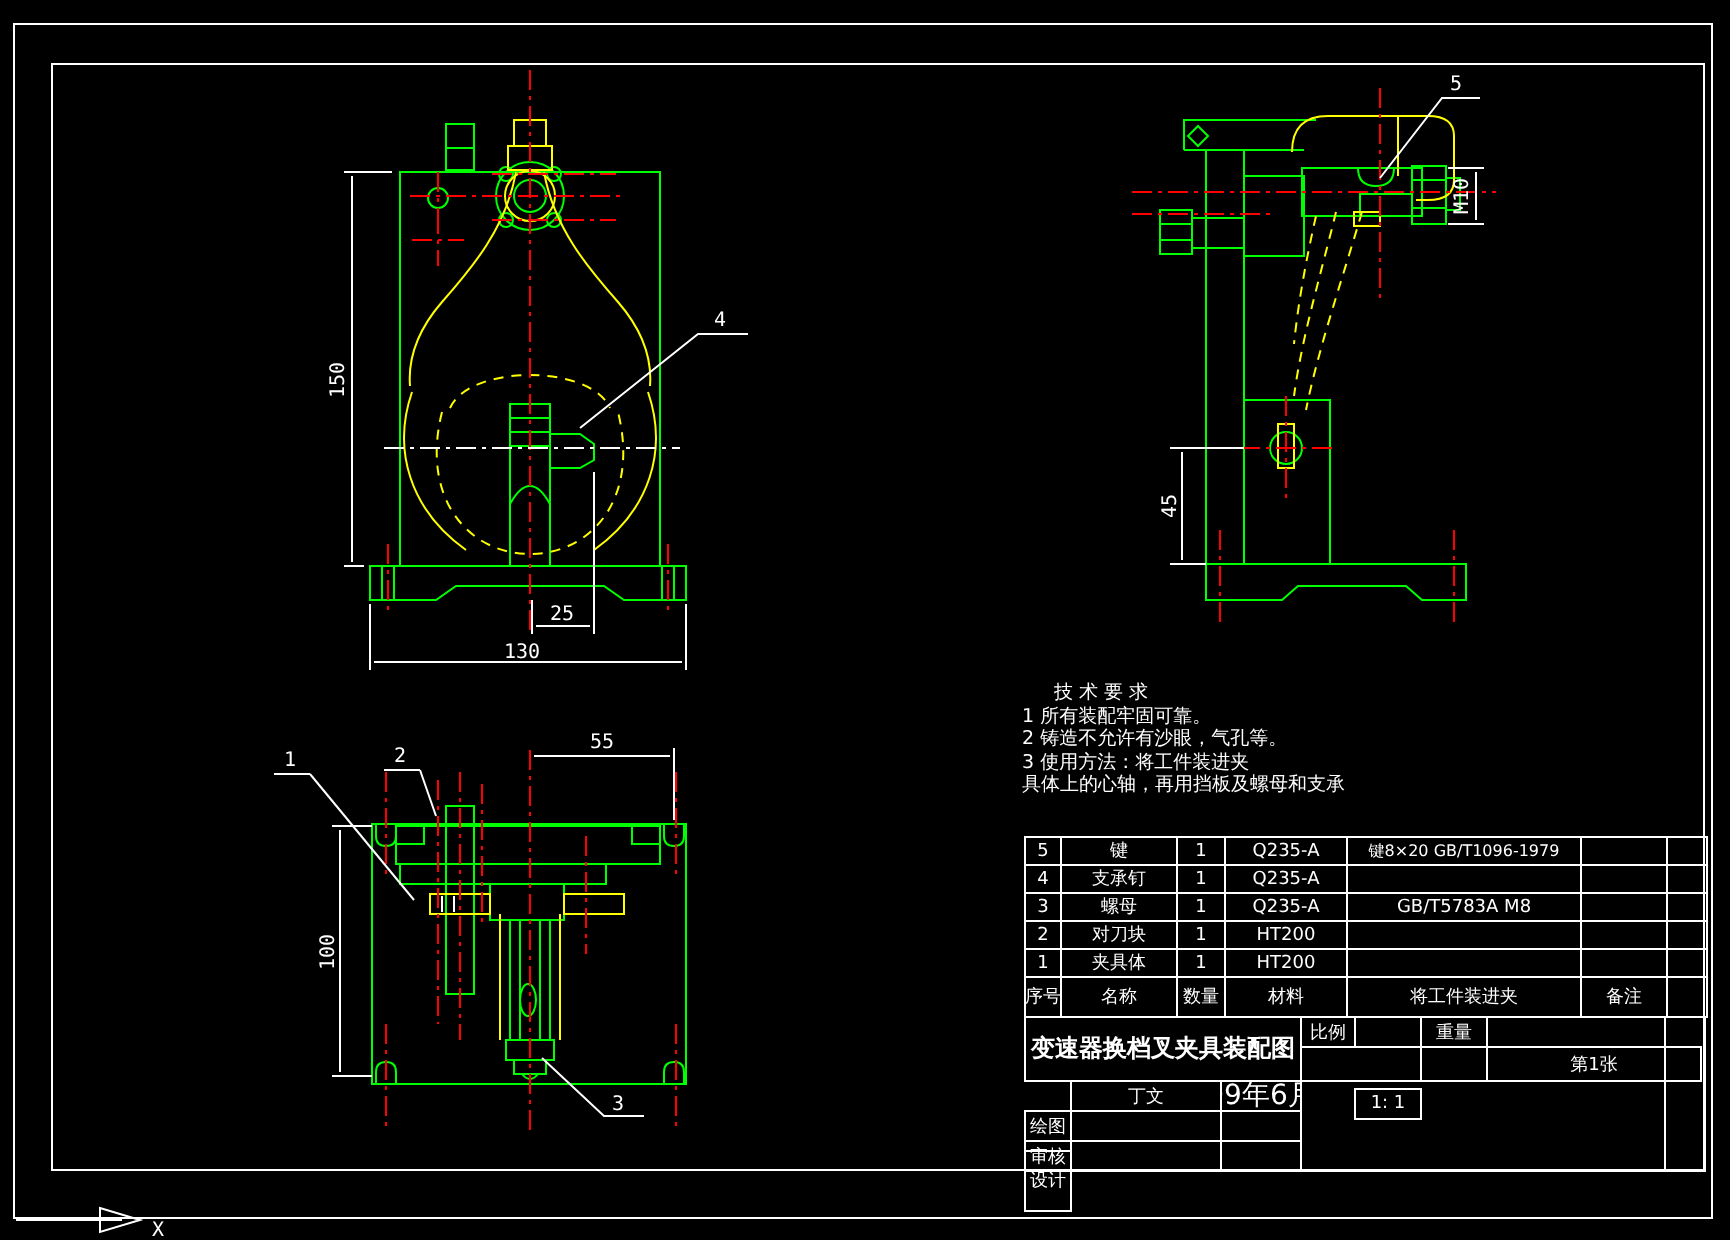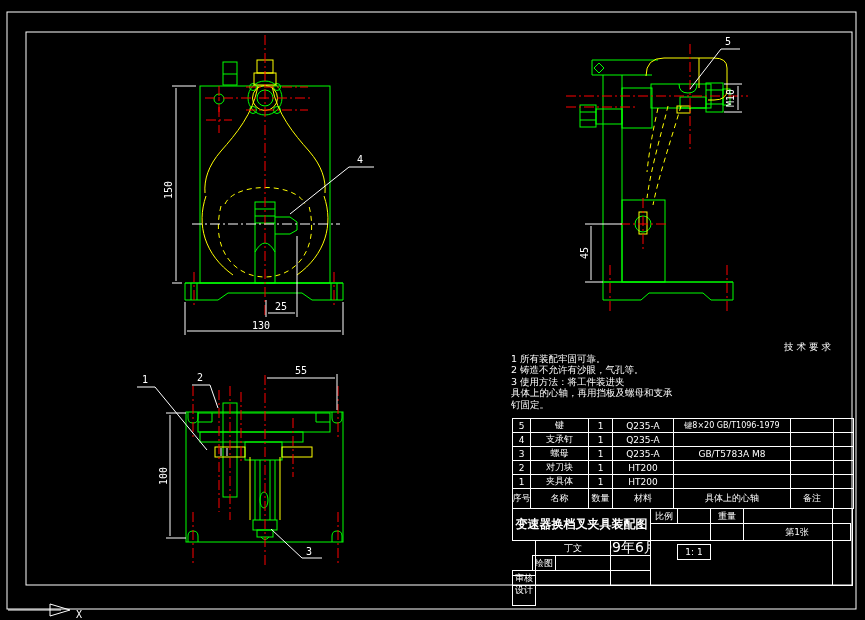--- a/index.html
+++ b/index.html
@@ -17,21 +17,21 @@
   .cell{border-right:1px solid #fff;border-bottom:1px solid #fff;display:flex;align-items:center;
         justify-content:center;font-size:9px;color:#fff;overflow:hidden;white-space:nowrap;box-sizing:border-box;}
   #parts{position:absolute;left:512px;top:418px;width:341px;height:91px;display:grid;
          grid-template-columns:18px 58px 24px 61px 117px 43px 20px;
          grid-template-rows:14px 14px 14px 14px 14px 20px;
          border-top:1px solid #fff;border-left:1px solid #fff;}
   #titleblock{position:absolute;left:512px;top:508px;width:341px;height:78px;padding-left:20px;}
   .tbc{position:absolute;border:1px solid #fff;box-sizing:border-box;display:flex;align-items:center;
        justify-content:center;color:#fff;font-size:9px;white-space:nowrap;overflow:hidden;}
   #techreq{position:absolute;left:511px;top:341px;width:320px;color:#fff;font-size:9.5px;line-height:11.5px;}
-  #techreq .tr-title{padding-left:16px;text-align:right;}
+  #techreq .tr-title{padding-left:16px;}
 </style>
 </head>
 <body>
 
 <div id="canvas">
 
 <svg width="865" height="620" viewBox="0 0 865 620">
   <defs>
     <marker id="ah" markerUnits="userSpaceOnUse" markerWidth="12" markerHeight="10" refX="11" refY="5" orient="auto-start-reverse">
       <path d="M1,2 L11,5 L1,8 Z" fill="#ffffff"></path>
@@ -232,21 +232,20 @@
     <text x="309" y="555" text-anchor="middle">3</text>
   </g>
 </svg>
 
 <div id="techreq">
   <div class="tr-title">技 术 要 求</div>
   <div>1  所有装配牢固可靠。</div>
   <div>2  铸造不允许有沙眼，气孔等。</div>
   <div>3  使用方法：将工件装进夹</div>
   <div>具体上的心轴，再用挡板及螺母和支承</div>
-  <div>钉固定。</div>
 </div>
 
 <div id="parts">
   <div class="cell">5</div>
       <div class="cell">键</div>
       <div class="cell">1</div>
       <div class="cell">Q235-A</div>
       <div class="cell" style="font-size:8px">键8×20 GB/T1096-1979</div>
       <div class="cell"></div>
       <div class="cell"></div>
@@ -275,39 +274,39 @@
       <div class="cell">夹具体</div>
       <div class="cell">1</div>
       <div class="cell">HT200</div>
       <div class="cell"></div>
       <div class="cell"></div>
       <div class="cell"></div>
   <div class="cell">序号</div>
       <div class="cell">名称</div>
       <div class="cell">数量</div>
       <div class="cell">材料</div>
-      <div class="cell">具体上的心轴</div>
+      <div class="cell">将工件装进夹</div>
       <div class="cell">备注</div>
       <div class="cell"></div>
 </div>
 
 <div id="titleblock">
   <div class="tbc" style="left:0;top:0;width:139px;height:33px;font-size:12px;font-weight:bold;">变速器换档叉夹具装配图</div>
   <div class="tbc" style="left:138px;top:0;width:28px;height:16px;">比例</div>
   <div class="tbc" style="left:165px;top:0;width:34px;height:16px;margin-top:36px;">1: 1</div>
   <div class="tbc" style="left:198px;top:0;width:34px;height:16px;">重量</div>
   <div class="tbc" style="left:231px;top:0;width:90px;height:16px;"></div>
   <div class="tbc" style="left:138px;top:15px;width:61px;height:18px;"></div>
   <div class="tbc" style="left:198px;top:15px;width:34px;height:18px;"></div>
   <div class="tbc" style="left:231px;top:15px;width:108px;height:18px;">第1张</div>
   <div class="tbc" style="left:320px;top:0;width:21px;height:78px;"></div>
   <div class="tbc" style="left:0;top:32px;width:24px;height:31px;margin-top:35px;">设计</div>
   <div class="tbc" style="left:23px;top:32px;width:76px;height:16px;">丁文</div>
   <div class="tbc" style="left:98px;top:32px;width:41px;height:16px;font-size:14px;">09年6月</div>
-  <div class="tbc" style="left:0;top:47px;width:24px;height:16px;margin-left:20px;">绘图</div>
+  <div class="tbc" style="left:0;top:47px;width:24px;height:16px;">绘图</div>
   <div class="tbc" style="left:23px;top:47px;width:76px;height:16px;"></div>
   <div class="tbc" style="left:98px;top:47px;width:41px;height:16px;"></div>
   <div class="tbc" style="left:0;top:62px;width:24px;height:16px;text-align:center;">审核</div>
   <div class="tbc" style="left:23px;top:62px;width:76px;height:16px;"></div>
   <div class="tbc" style="left:98px;top:62px;width:41px;height:16px;"></div>
   <div class="tbc" style="left:138px;top:32px;width:183px;height:46px;"></div>
 </div>
 
 </div>
 

